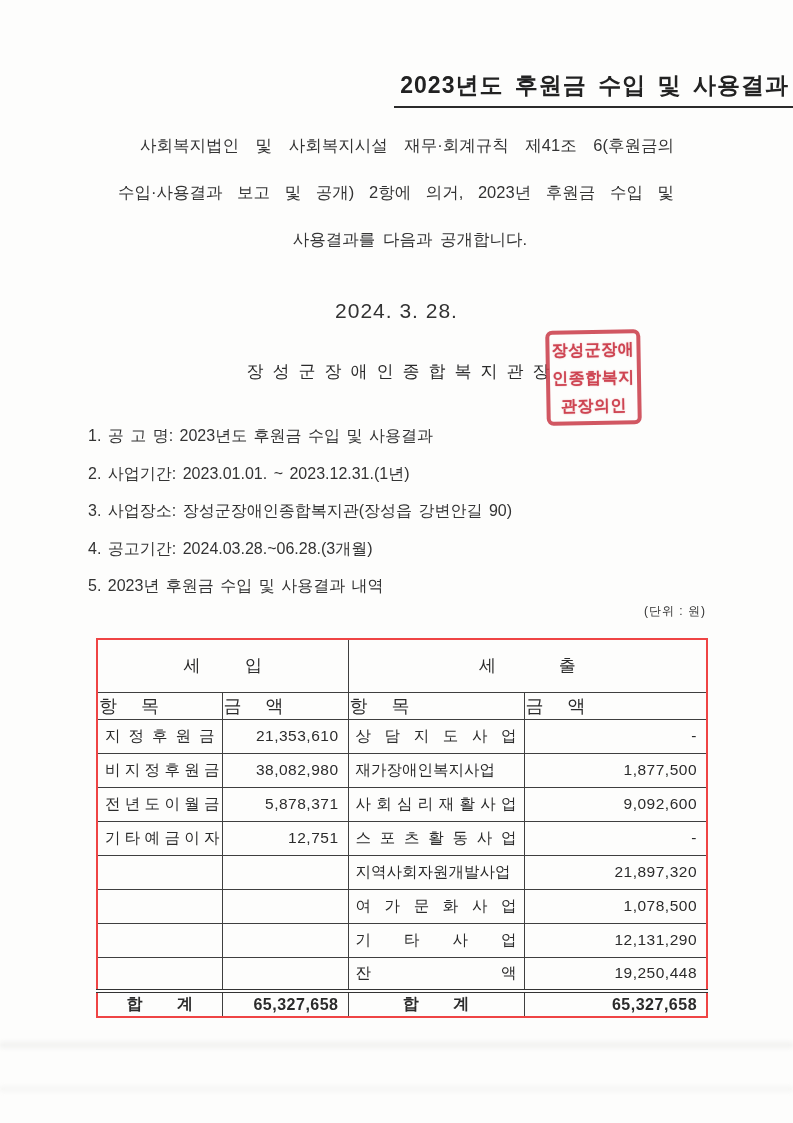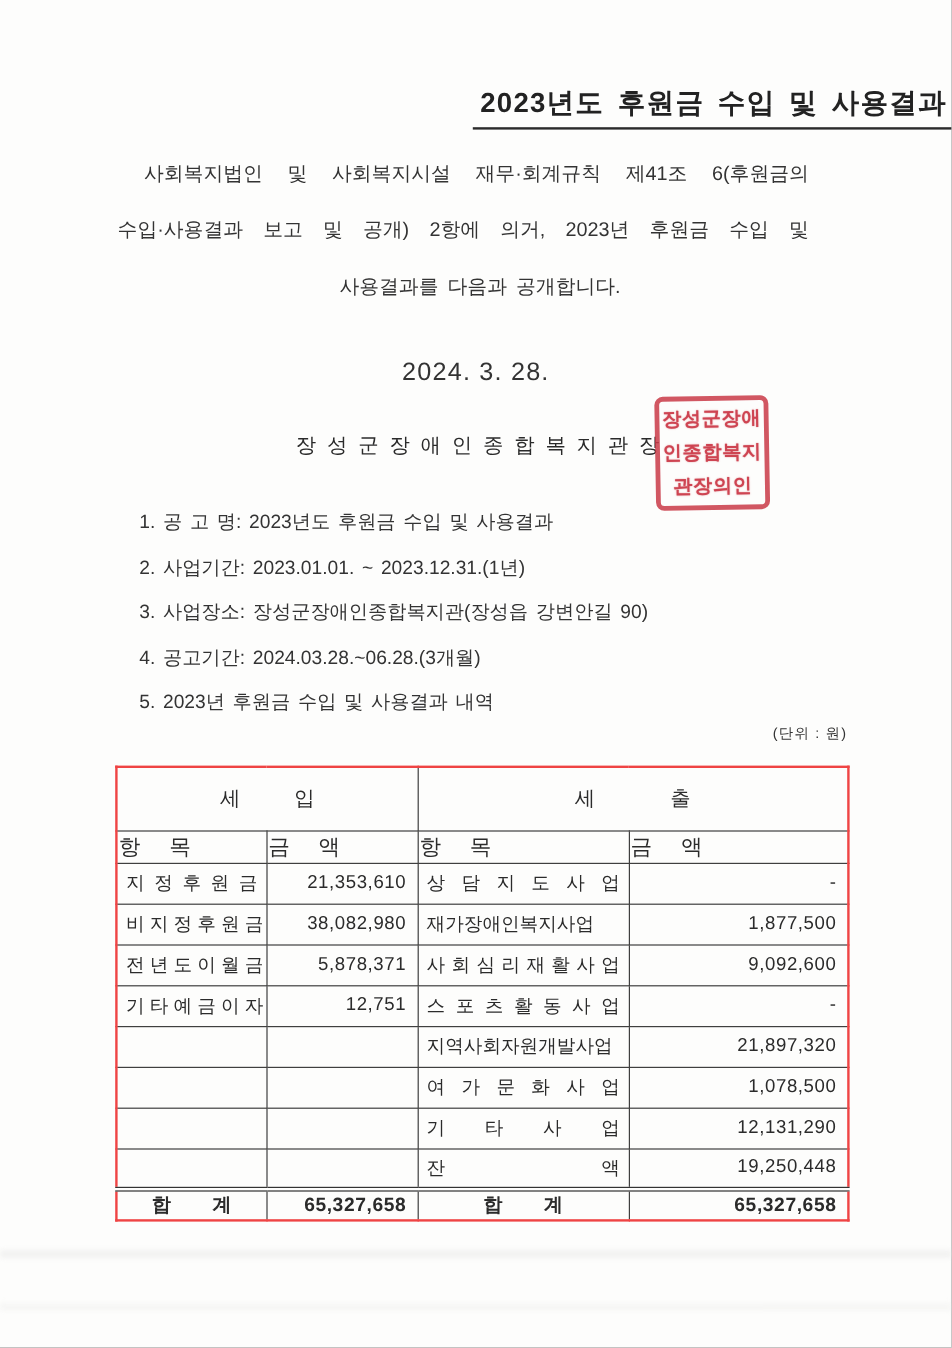--- a/index.html
+++ b/index.html
@@ -19,21 +19,21 @@
     display:inline-block;
     transform:translateX(12px);
     font-size:23px;font-weight:700;letter-spacing:1px;
     color:#222;
     padding:0 16px 5px 6px;
     border-bottom:2px solid #2b2b2b;
     word-spacing:4px;
   }
   
   .intro{position:absolute;top:122px;left:98px;width:576px;font-size:16.5px;color:#333;}
-  .intro-line{line-height:47px;text-align:justify;text-align-last:justify;word-spacing:3px;white-space:nowrap;}
+  .intro-line{line-height:47px;text-align:justify;text-align-last:justify;word-spacing:3px;white-space:nowrap;margin-left:20px;}
   .intro-line.first{padding-left:22px;}
   .intro-line.center{text-align:center;text-align-last:center;padding-left:28px;white-space:normal;}
   
   .date-line{position:absolute;top:299px;left:0;width:100%;text-align:center;font-size:21px;letter-spacing:1px;color:#333;}
   .signer-line{
     position:absolute;top:360px;left:0;width:100%;
     text-align:center;font-size:17px;font-weight:500;
     letter-spacing:9px;padding-left:12px;box-sizing:border-box;color:#2a2a2a;
   }
   
@@ -48,21 +48,21 @@
   }
   .stamp-line{
     text-align:center;
     font-size:16px;font-weight:700;line-height:28px;
     color:rgba(203,57,72,.88);
     text-shadow:0 0 1.2px rgba(210,75,85,.7);
     letter-spacing:0.5px;
   }
   
   .notices{position:absolute;top:417px;left:88px;width:620px;font-size:16px;color:#333;}
-  .notice-item{line-height:37.5px;word-spacing:2px;white-space:nowrap;margin-left:28px;}
+  .notice-item{line-height:37.5px;word-spacing:2px;white-space:nowrap;}
   
   .unit-note{position:absolute;top:603px;right:87px;font-size:12px;color:#333;letter-spacing:1px;}
   
   .table-wrap{position:absolute;top:638px;left:96px;}
   table.ledger{
     border-collapse:collapse;table-layout:fixed;width:610px;
     border:2px solid #ef4444;
     font-size:15.5px;color:#2b2b2b;
   }
   table.ledger td,table.ledger th{

